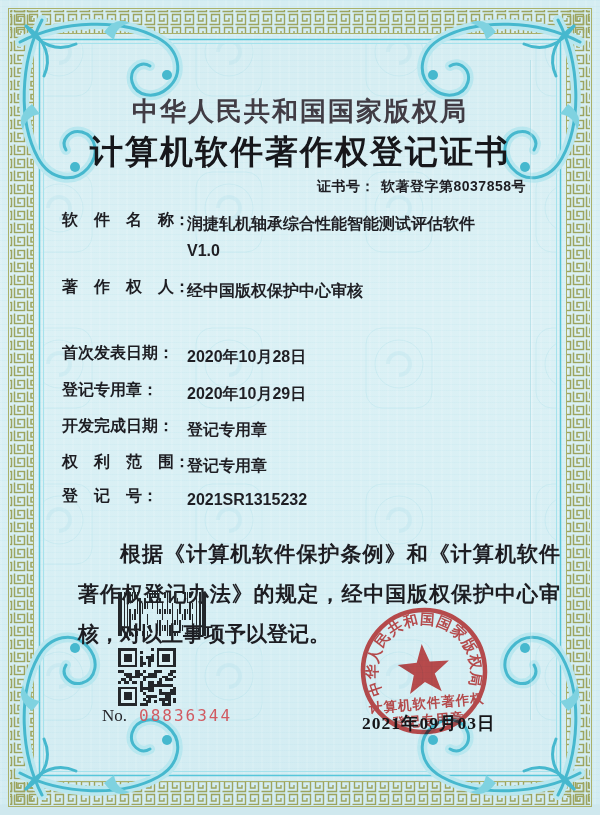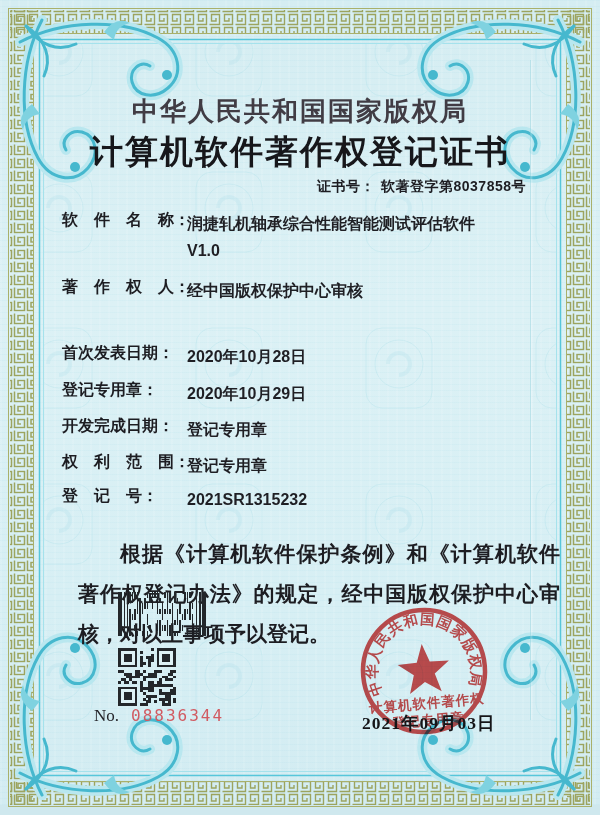--- a/index.html
+++ b/index.html
@@ -29,21 +29,21 @@
   .row .val{position:absolute;left:187px;top:0;width:360px;font-size:16px;font-weight:bold;
         color:#1f1f24;white-space:pre-line;line-height:27px;}
   .r0{top:210px}.r1{top:277px}.r2{top:343px}.r3{top:380px}.r4{top:416px}.r5{top:452px}.r6{top:486px}
 
   .statement{position:absolute;top:518px;left:62px;width:482px;margin:16px;
         font-size:21px;font-weight:bold;color:#1d1d22;line-height:40px;
         text-align:justify;text-indent:2em;}
 
   .barcode{position:absolute;left:118px;top:592px;width:88px;height:44px;}
   .qr{position:absolute;left:118px;top:648px;width:58px;height:58px;}
-  .noline{position:absolute;left:94px;top:706px;font-family:"Liberation Serif",serif;
+  .noline{position:absolute;left:102px;top:706px;font-family:"Liberation Serif",serif;
         font-size:17px;color:#26262b;}
   .no-v{margin-left:12px;color:#d15a61;font-family:"DejaVu Sans Mono",monospace;
         font-size:16px;letter-spacing:2px;}
 
   .seal{position:absolute;left:331px;top:578px;width:186px;height:186px;
         mix-blend-mode:multiply;opacity:0.95;}
   .seal-ring{fill:none;stroke:#d64545;stroke-width:4.5;}
   .seal-star{fill:#d64545;}
   .seal-arc{fill:#d64545;font-size:14.5px;font-weight:bold;letter-spacing:1px;
         font-family:"Liberation Serif",serif;}

